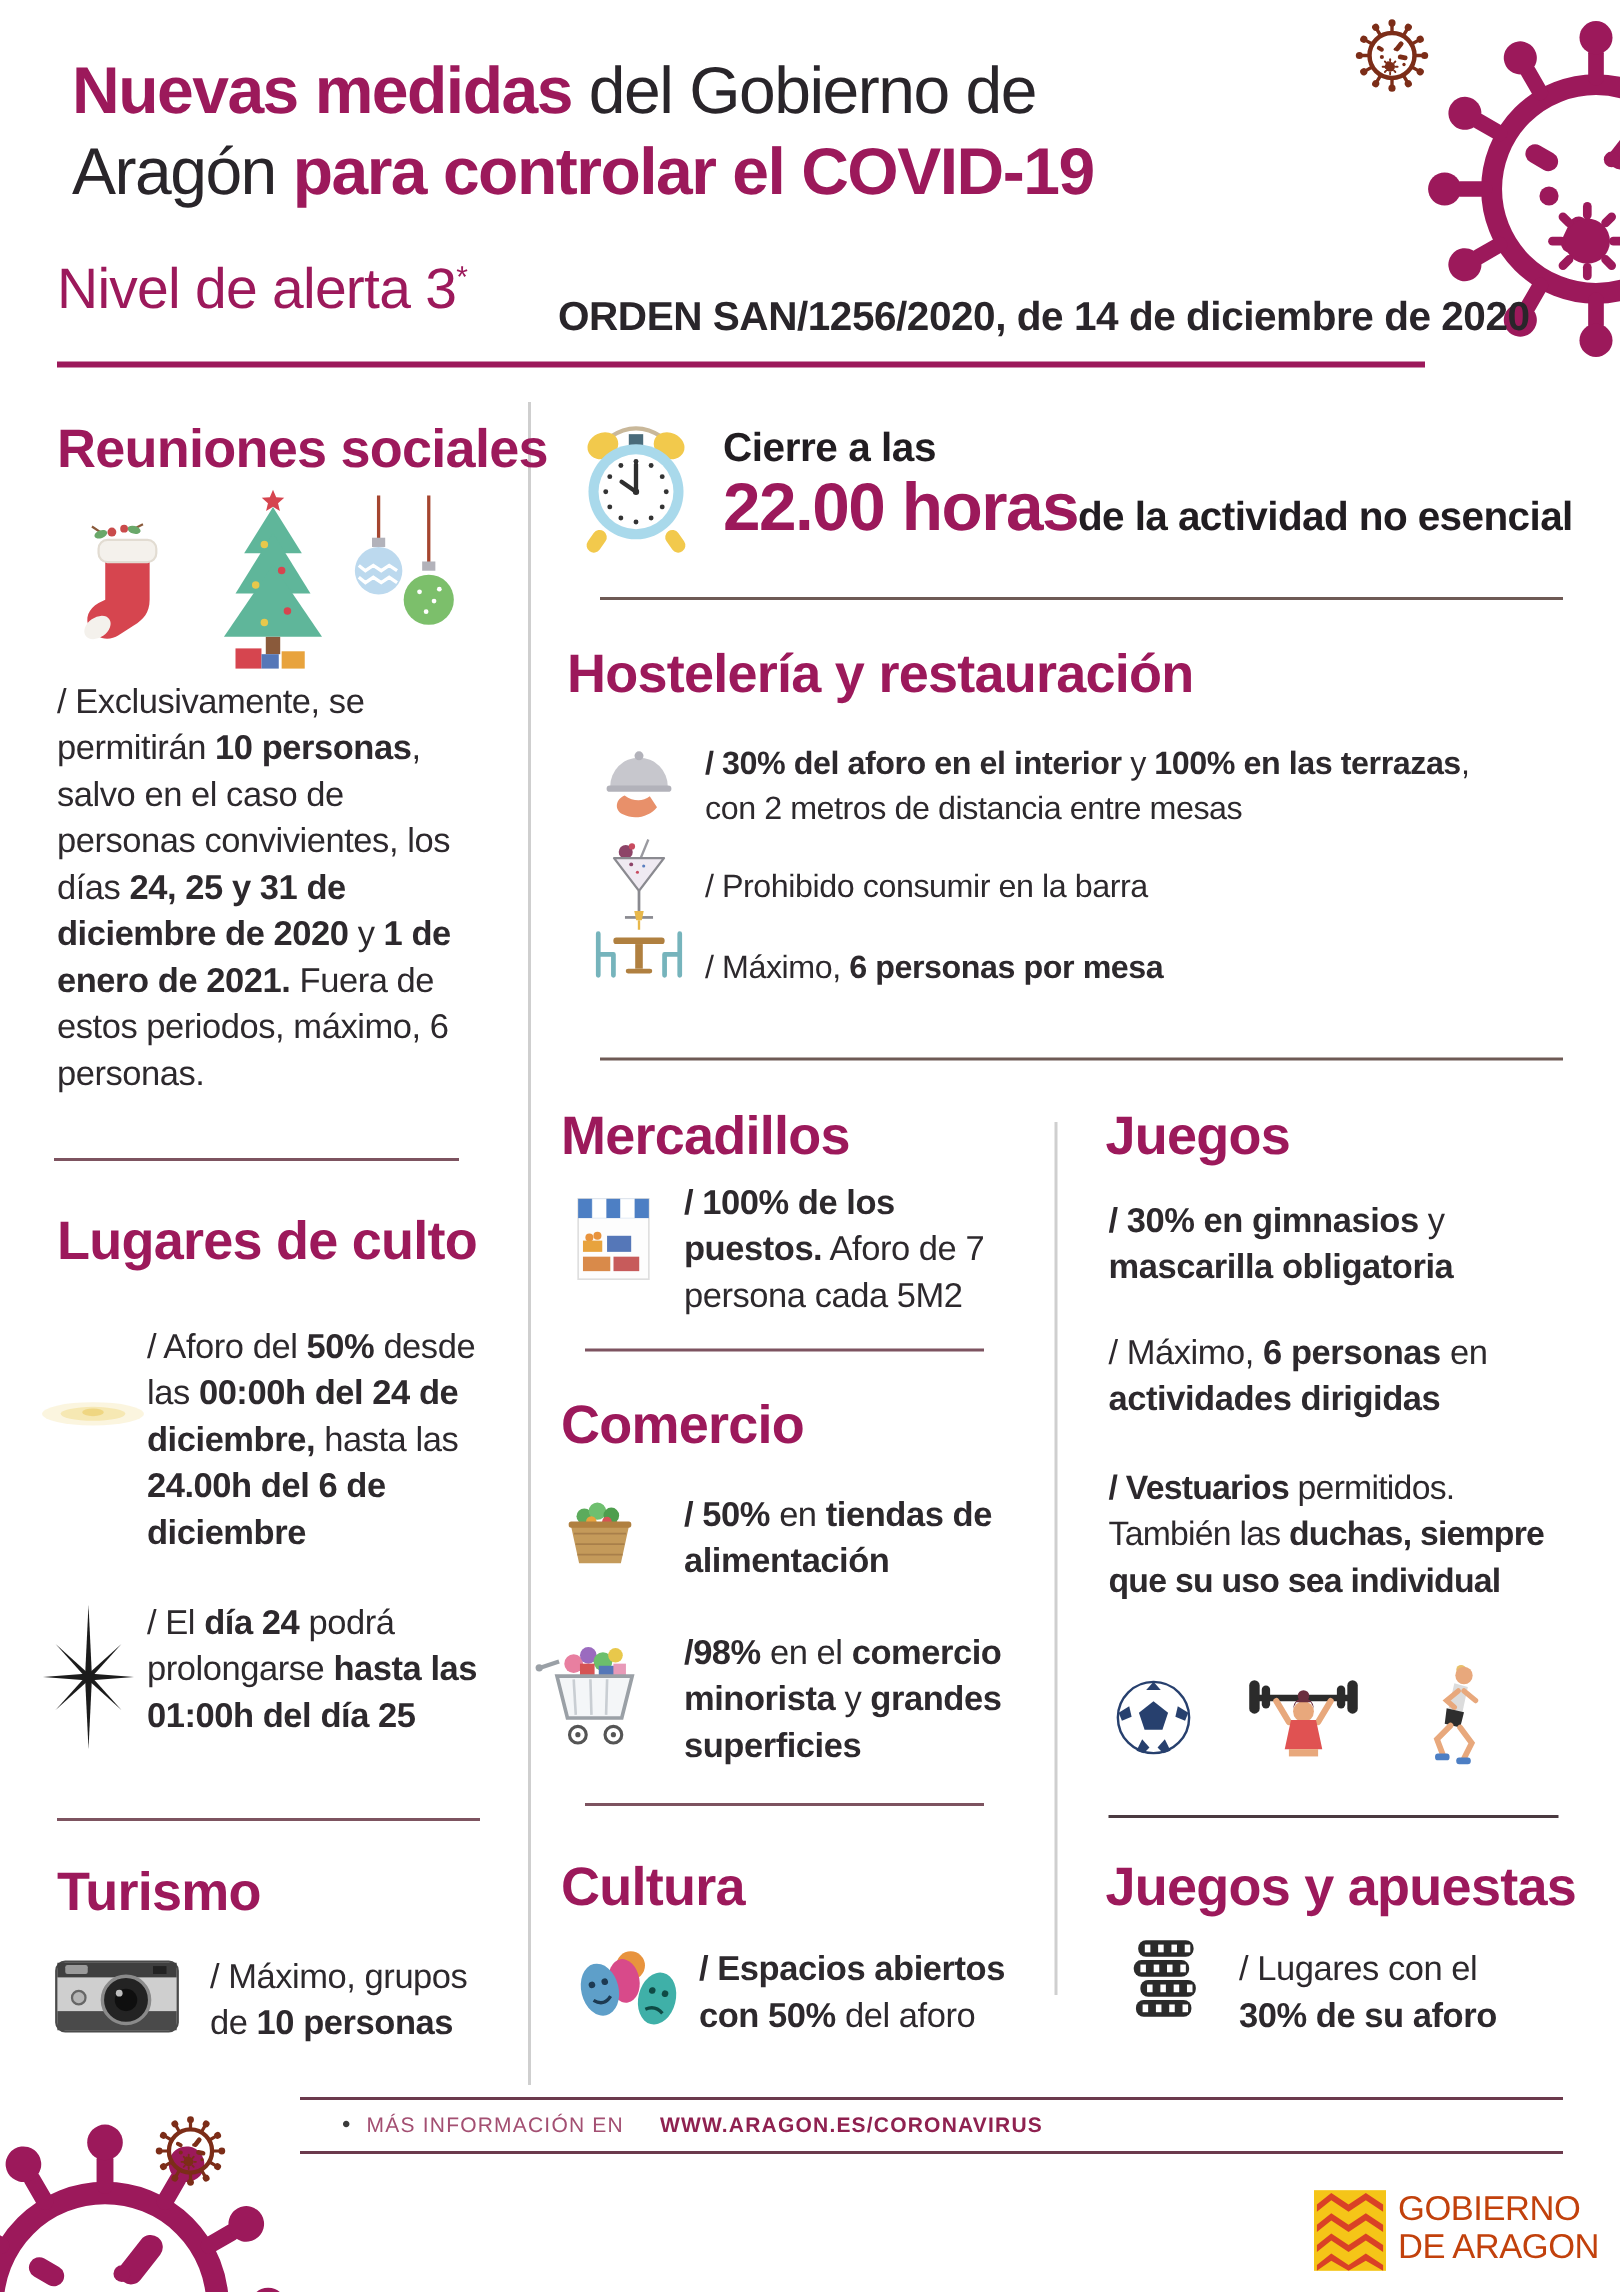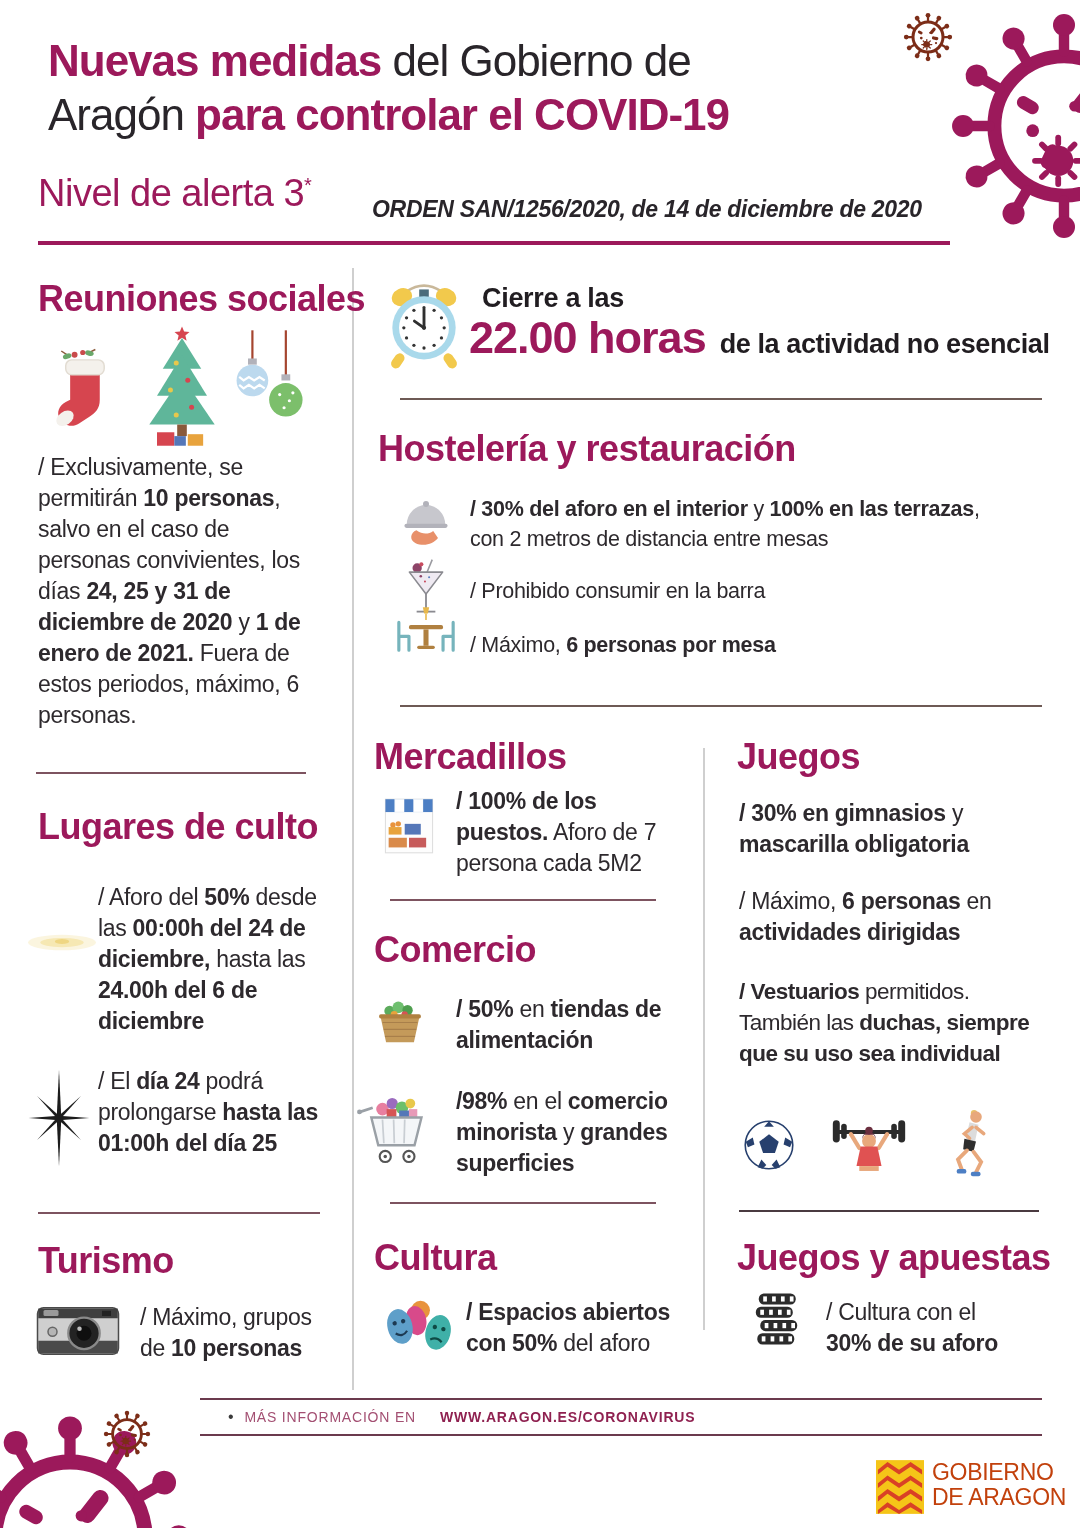--- a/index.html
+++ b/index.html
@@ -13,25 +13,25 @@
   .rich.small{font-size:21.5px;line-height:30px}
   .b{font-weight:700}
   .m{color:var(--magenta)}
   .hline{background:#7d5360;height:2px}
   .hline.soft{background:#6e5a55}
   .vline{background:#cfcfcf;width:2px}
   .title{font-size:44px;line-height:54px;letter-spacing:-1px;font-weight:400;color:var(--dark)}
   .title .b{letter-spacing:-1px}
   .nivel{font-size:38px;color:var(--magenta);letter-spacing:-0.5px}
   .nivel sup{font-size:20px}
-  .orden{font-size:23px;font-weight:700;font-style:italic;color:var(--dark);letter-spacing:-0.3px}
+  .orden{font-size:27px;font-weight:700;color:var(--dark);letter-spacing:-0.3px}
   .cierre-label{font-size:27px;font-weight:700;color:#211d21;letter-spacing:-0.3px}
   .cierre-row{display:flex;align-items:baseline}
   .cierre-time{font-size:45px;font-weight:700;color:var(--magenta);letter-spacing:-1px}
-  .cierre-suffix{font-size:27px;font-weight:700;color:#211d21;margin-left:14px;letter-spacing:-0.4px}
+  .cierre-suffix{font-size:27px;font-weight:700;color:#211d21;letter-spacing:-0.4px}
   .footer-info{display:flex;align-items:baseline;font-size:14px;letter-spacing:0.8px}
   .footer-bullet{color:#3a3a3a;margin-right:10px;font-size:16px}
   .footer-label{color:#a34f72;font-weight:400;margin-right:24px}
   .footer-url{color:#8f2150;font-weight:700}
   .logo-text{font-size:23px;line-height:25px;font-weight:400;color:#c2410c;letter-spacing:-0.3px}
 </style>
 </head>
 <body>
 
 <svg width="0" height="0" style="position:absolute">
@@ -263,21 +263,21 @@
       <circle cx="29" cy="54" r="1.7"></circle>
         <circle cx="31.8" cy="43.5" r="1.7"></circle>
         <circle cx="39.5" cy="35.8" r="1.7"></circle>
     </g>
     <line x1="50" y1="54" x2="50" y2="35" stroke="#2f2f2f" stroke-width="3" stroke-linecap="round"></line>
     <line x1="50" y1="54" x2="40" y2="47" stroke="#2f2f2f" stroke-width="3" stroke-linecap="round"></line>
     <circle cx="50" cy="54" r="2.2" fill="#2f2f2f"></circle>
   </svg>
 
   <div class="abs cierre-label" style="left:482px;top:283px">Cierre a las</div>
-  <div class="abs cierre-row" style="left:469px;top:312px">
+  <div class="abs cierre-row" style="left:482px;top:312px">
     <span class="cierre-time">22.00 horas</span>
     <span class="cierre-suffix">de la actividad no esencial</span>
   </div>
   <div class="abs hline soft" style="left:400px;top:398px;width:642px"></div>
 
   <div class="abs sec-title" style="left:378px;top:428px">Hostelería y restauración</div>
 
   <svg class="abs" style="left:396px;top:488px" width="60" height="66" viewBox="0 0 100 105">
     <path d="M34 68 c-10 4 -12 16 -2 21 c14 7 30 2 38 -8 l-8 -12 c-8 6 -18 6 -28 -1 z" fill="#e8906a"></path>
     <path d="M18 58 A32 32 0 0 1 82 58 Z" fill="#c7c7cd"></path>
@@ -462,21 +462,21 @@
       <rect x="18" y="46" width="5" height="7"></rect>
         <rect x="30" y="46" width="5" height="7"></rect>
         <rect x="42" y="46" width="5" height="7"></rect>
         <rect x="54" y="46" width="5" height="7"></rect>
       <rect x="14" y="64" width="5" height="7"></rect>
         <rect x="26" y="64" width="5" height="7"></rect>
         <rect x="38" y="64" width="5" height="7"></rect>
         <rect x="50" y="64" width="5" height="7"></rect>
     </g>
   </svg>
-  <div class="abs rich" style="left:826px;top:1297px;width:225px"><span>/ Cultura con el
+  <div class="abs rich" style="left:826px;top:1297px;width:225px"><span>/ Lugares con el
 </span><span class="b">30% de su aforo</span></div>
 
   <div class="abs" style="left:200px;top:1398px;width:842px;height:2px;background:#6b3a4d"></div>
   <div class="abs footer-info" style="left:228px;top:1408px">
     <span class="footer-bullet">•</span>
     <span class="footer-label">MÁS INFORMACIÓN EN</span>
     <span class="footer-url">WWW.ARAGON.ES/CORONAVIRUS</span>
   </div>
   <div class="abs" style="left:200px;top:1434px;width:842px;height:2px;background:#6b3a4d"></div>
 

